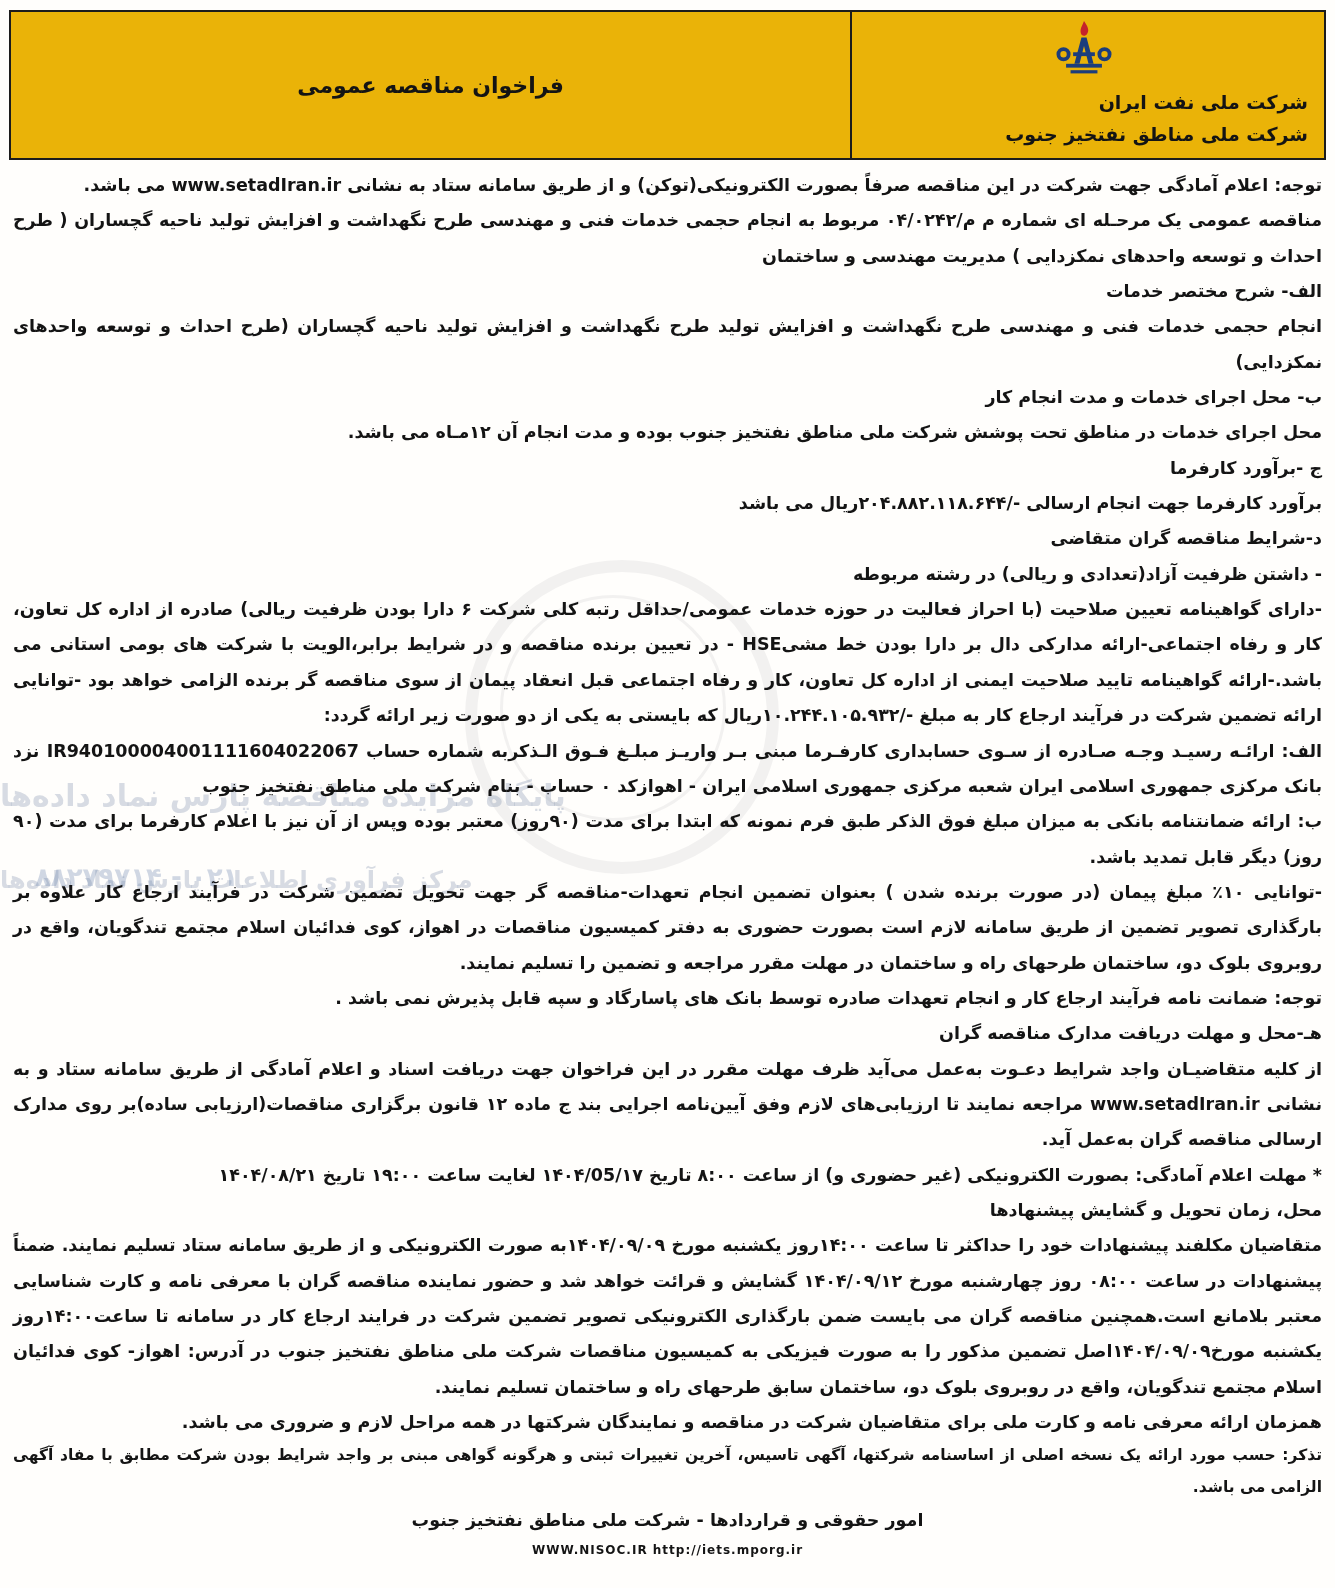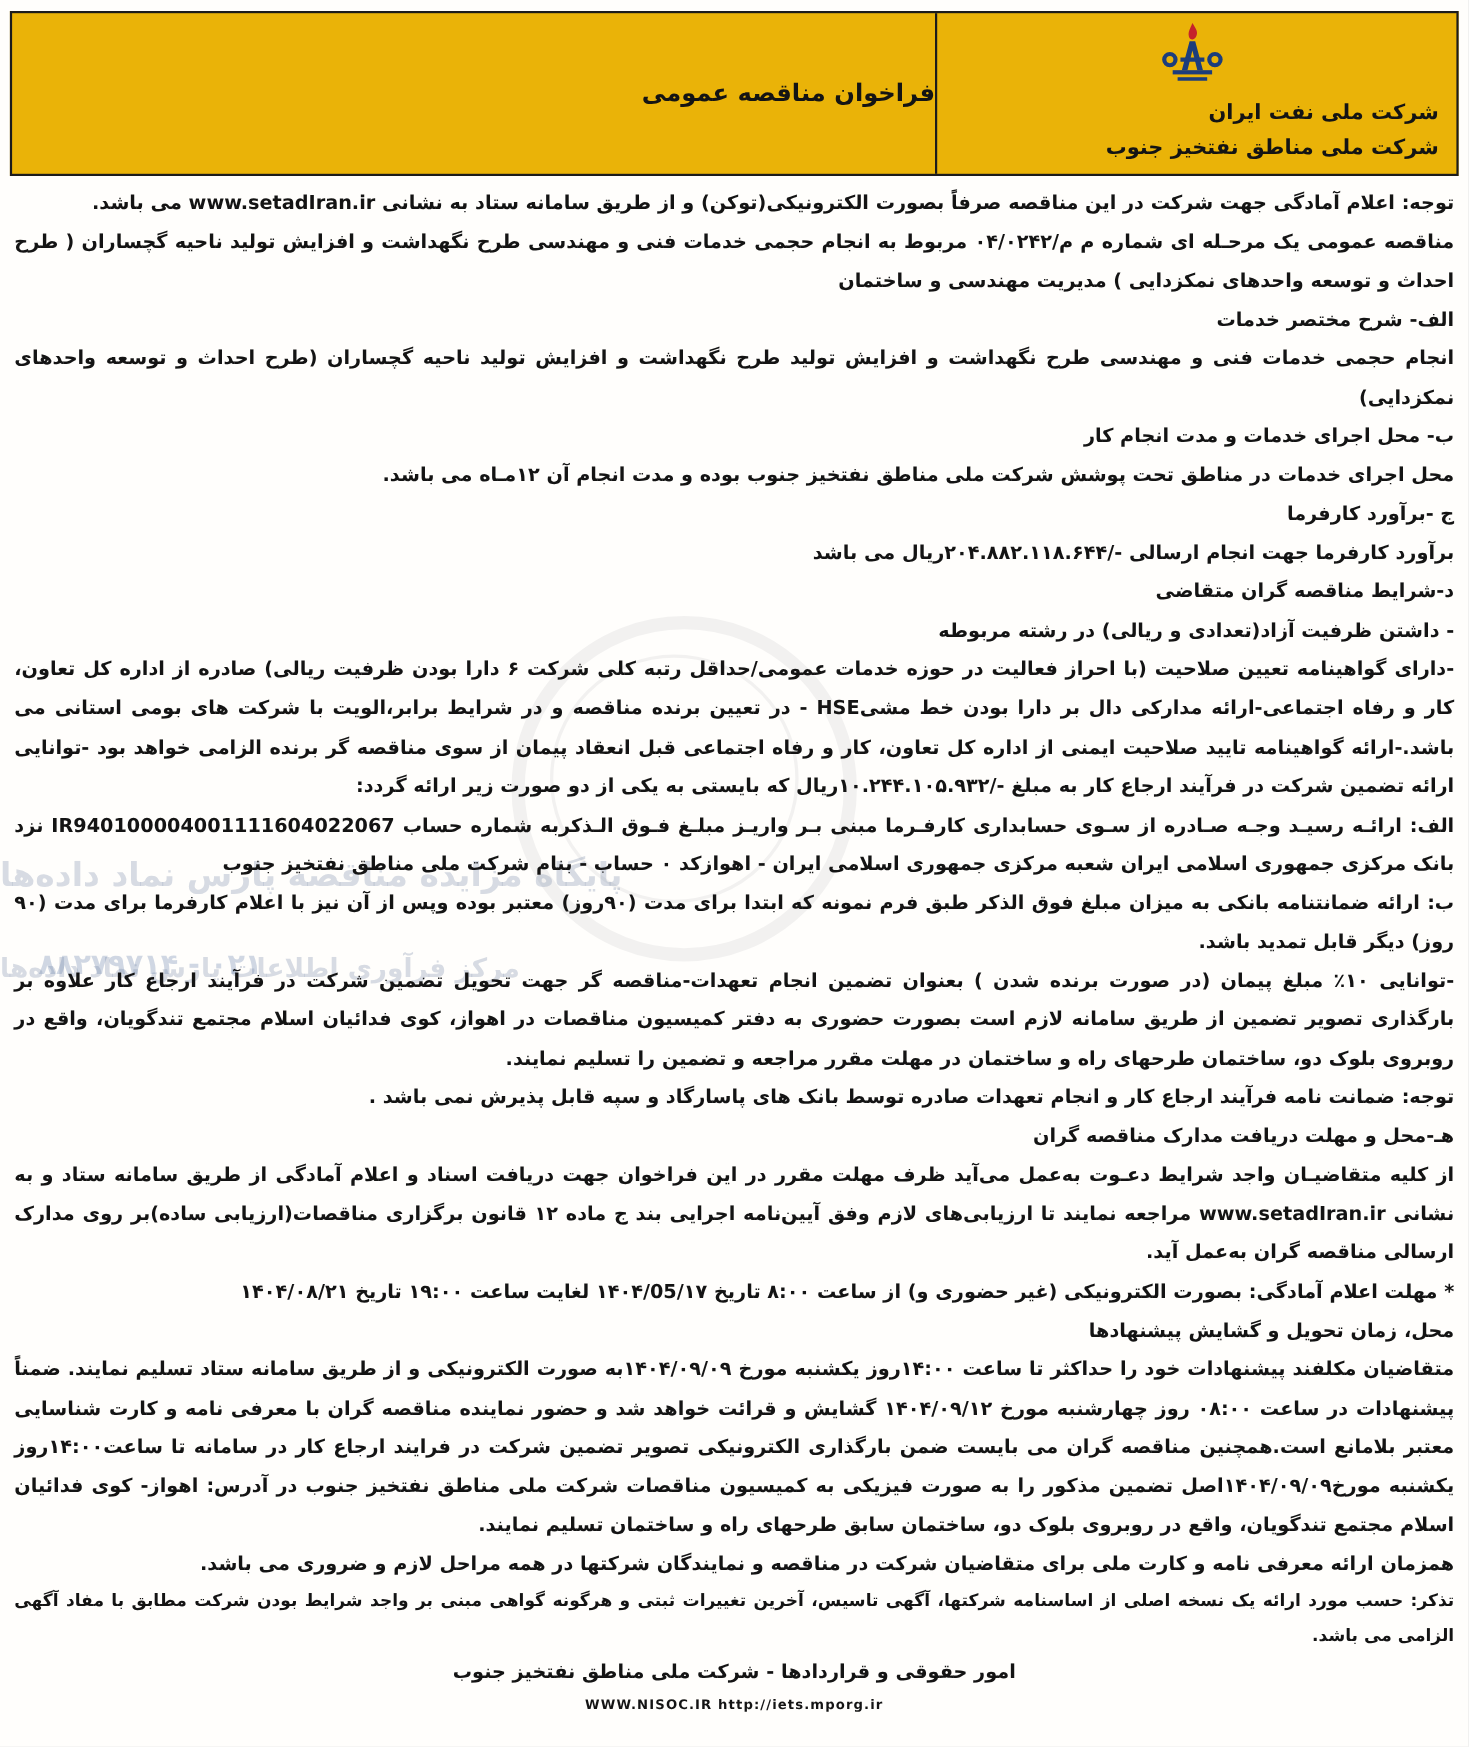--- a/index.html
+++ b/index.html
@@ -22,21 +22,21 @@
     background:#eab308;
   }
   .company-cell {
     width:448px; border-left:2px solid #1c1c1c;
     padding:4px 16px 2px 8px;
     display:flex; flex-direction:column;
   }
   .logo-wrap { height:70px; display:flex; align-items:center; justify-content:center; }
   .company-line { font-weight:bold; font-size:19px; line-height:1.7; text-align:right; }
   .title-cell {
-    flex:1; display:flex; align-items:center; 
+    flex:1; display:flex; align-items:center; justify-content:center;
   }
   .doc-title { font-weight:bold; font-size:22px; letter-spacing:1px; }
 
   
   .doc-body {
     position:absolute; top:168px; right:13px; left:13px; bottom:6px;
     font-size:17.5px; font-weight:bold; line-height:2.02;
     text-align:justify;
   }
   .doc-body p { margin:0; }

